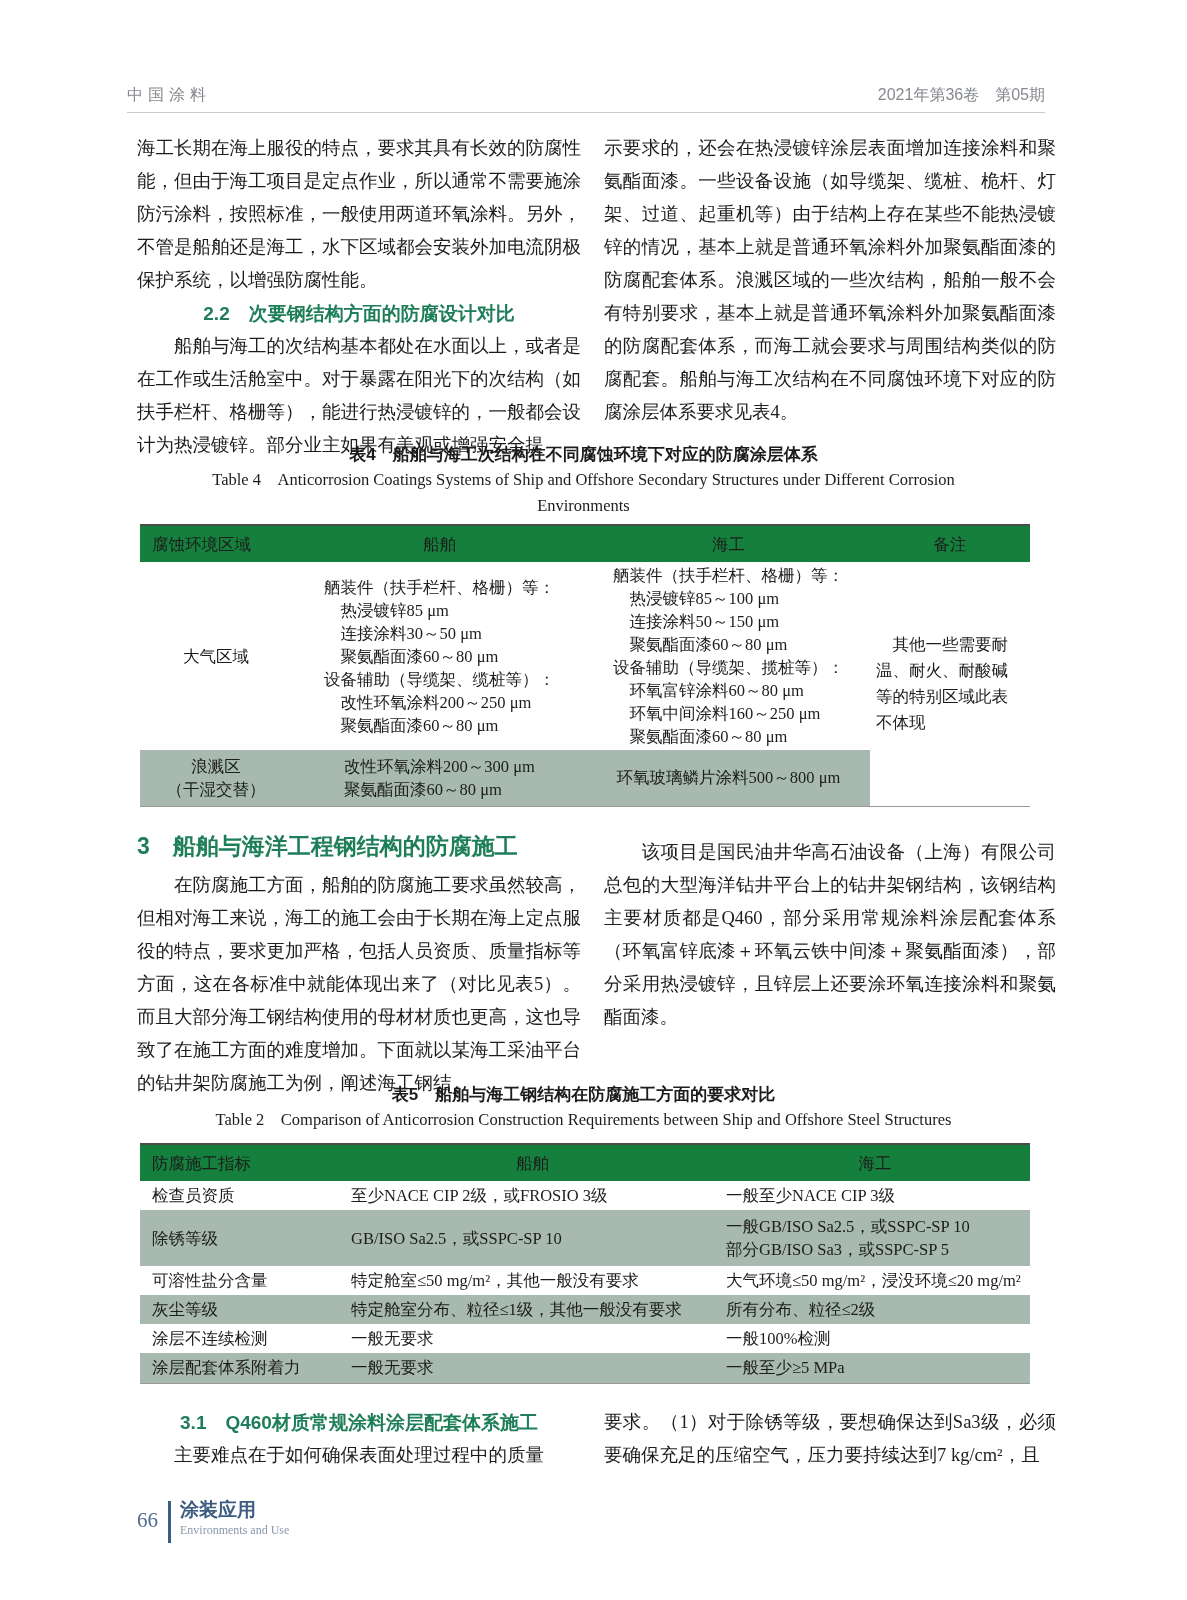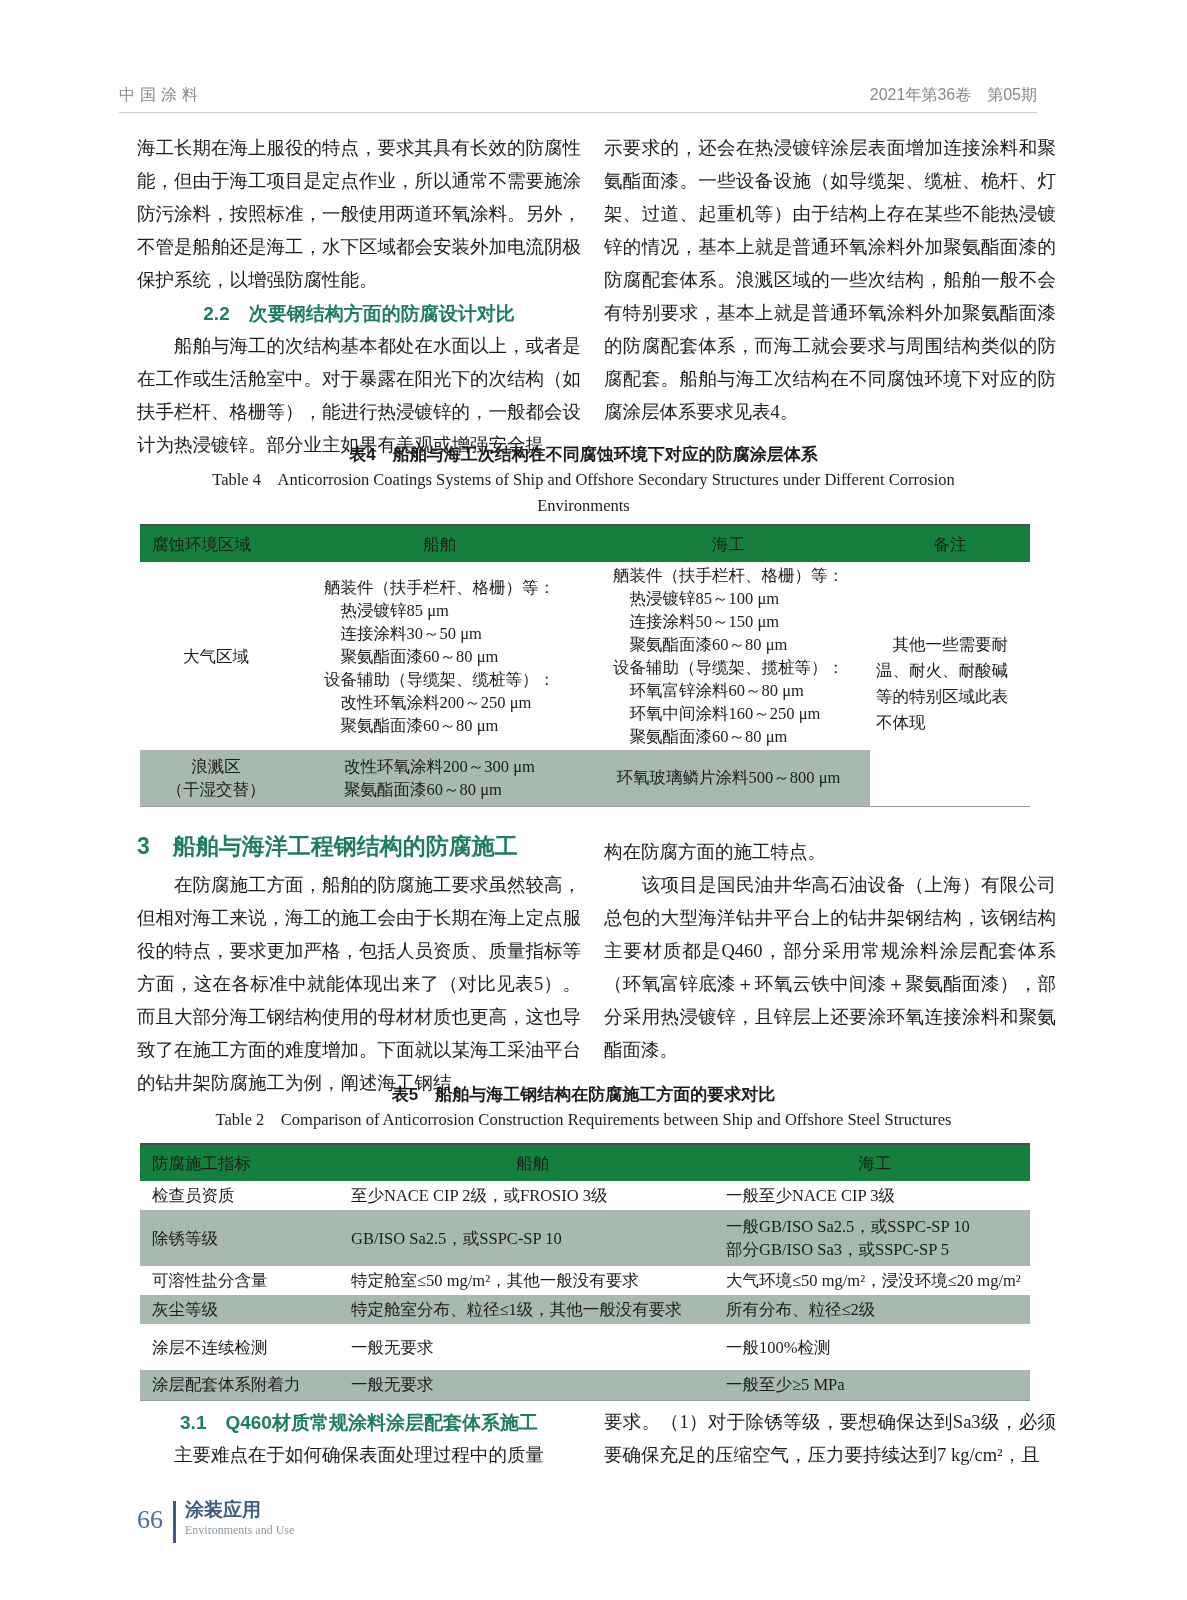--- a/index.html
+++ b/index.html
@@ -4,21 +4,21 @@
 <style>
   html,body { margin:0; padding:0; background:#e8e8e8; }
   .page {
     position:relative; width:1187px; height:1600px; background:#ffffff;
     margin:0 auto; overflow:hidden;
     font-family:"Liberation Serif","DejaVu Serif",serif;
     color:#1c1c1c;
   }
   
   .pg-header {
-    position:absolute; left:119px; top:80px; width:918px; height:26px;
+    position:absolute; left:127px; top:80px; width:918px; height:26px;
     display:flex; justify-content:space-between; align-items:flex-end;
     border-bottom:1.5px solid #c7cbd0;
     color:#85898e; font-size:16px; padding-bottom:6px;
     font-family:"Liberation Sans","DejaVu Sans",sans-serif;
   }
   .pg-header .journal { letter-spacing:5px; }
   
   .col { position:absolute; font-size:18.5px; line-height:33px; text-align:justify; }
   .col p { margin:0; }
   .col-l { left:137px; width:444px; }
@@ -52,21 +52,21 @@
   .stack-cell { text-align:center; }
   .stack-cell .inner { display:inline-block; text-align:left; white-space:pre-line; }
   .center-cell { text-align:center; }
   .note-cell { text-align:left; padding:0 6px; line-height:26px; }
   
   .t5 td { text-align:left; }
   .t5 td:first-child { padding-left:12px; }
   .t5 .pre { white-space:pre-line; }
   
   .footer { position:absolute; left:137px; top:1498px; display:flex; align-items:flex-start; }
-  .page-num { color:#4f6d92; font-size:26px; line-height:44px; margin-right:10px;
+  .page-num { color:#4f6d92; font-size:21px; line-height:44px; margin-right:10px;
               font-family:"Liberation Serif","DejaVu Serif",serif; }
   .footer-bar { width:3px; height:42px; background:#3d5c80; margin-right:9px; margin-top:3px; }
   .footer-zh { color:#3d5c80; font-size:19px; font-weight:bold; line-height:24px;
                font-family:Liberation Sans, sans-serif; }
   .footer-en { color:#8a99ab; font-size:12px; line-height:16px;
                font-family:"Liberation Serif","DejaVu Serif",serif; }
 </style>
 </head>
 <body>
 
@@ -139,21 +139,20 @@
       <td class="center-cell shade">环氧玻璃鳞片涂料500～800 μm</td>
     </tr>
   </tbody>
     </table>
 
   <h2 class="big-heading" style="top:830px;">3　船舶与海洋工程钢结构的防腐施工</h2>
   <div class="col col-l" style="top:869px;">
     <p>　　在防腐施工方面，船舶的防腐施工要求虽然较高，但相对海工来说，海工的施工会由于长期在海上定点服役的特点，要求更加严格，包括人员资质、质量指标等方面，这在各标准中就能体现出来了（对比见表5）。而且大部分海工钢结构使用的母材材质也更高，这也导致了在施工方面的难度增加。下面就以某海工采油平台的钻井架防腐施工为例，阐述海工钢结</p>
   </div>
   <div class="col col-r" style="top:836px;">
-    <p>构在防腐方面的施工特点。</p>
     <p>　　该项目是国民油井华高石油设备（上海）有限公司总包的大型海洋钻井平台上的钻井架钢结构，该钢结构主要材质都是Q460，部分采用常规涂料涂层配套体系（环氧富锌底漆＋环氧云铁中间漆＋聚氨酯面漆），部分采用热浸镀锌，且锌层上还要涂环氧连接涂料和聚氨酯面漆。</p>
   </div>
 
   <div class="tbl-cap" style="top:1083px;">
     <div class="cap-zh">表5　船舶与海工钢结构在防腐施工方面的要求对比</div>
     <div class="cap-en">Table 2　Comparison of Anticorrosion Construction Requirements between Ship and Offshore Steel Structures</div>
   </div>
 
   <table class="tbl t5" style="top:1143px;">
     <colgroup>
@@ -181,21 +180,21 @@
     <tr style="height:29px;">
       <td>可溶性盐分含量</td>
       <td>特定舱室≤50 mg/m²，其他一般没有要求</td>
       <td>大气环境≤50 mg/m²，浸没环境≤20 mg/m²</td>
     </tr>
     <tr style="height:29px;">
       <td class="shade">灰尘等级</td>
       <td class="shade">特定舱室分布、粒径≤1级，其他一般没有要求</td>
       <td class="shade">所有分布、粒径≤2级</td>
     </tr>
-    <tr style="height:46px;">
+    <tr style="height:29px;">
       <td>涂层不连续检测</td>
       <td>一般无要求</td>
       <td>一般100%检测</td>
     </tr>
     <tr style="height:30px;">
       <td class="shade">涂层配套体系附着力</td>
       <td class="shade">一般无要求</td>
       <td class="shade">一般至少≥5 MPa</td>
     </tr>
   </tbody>

